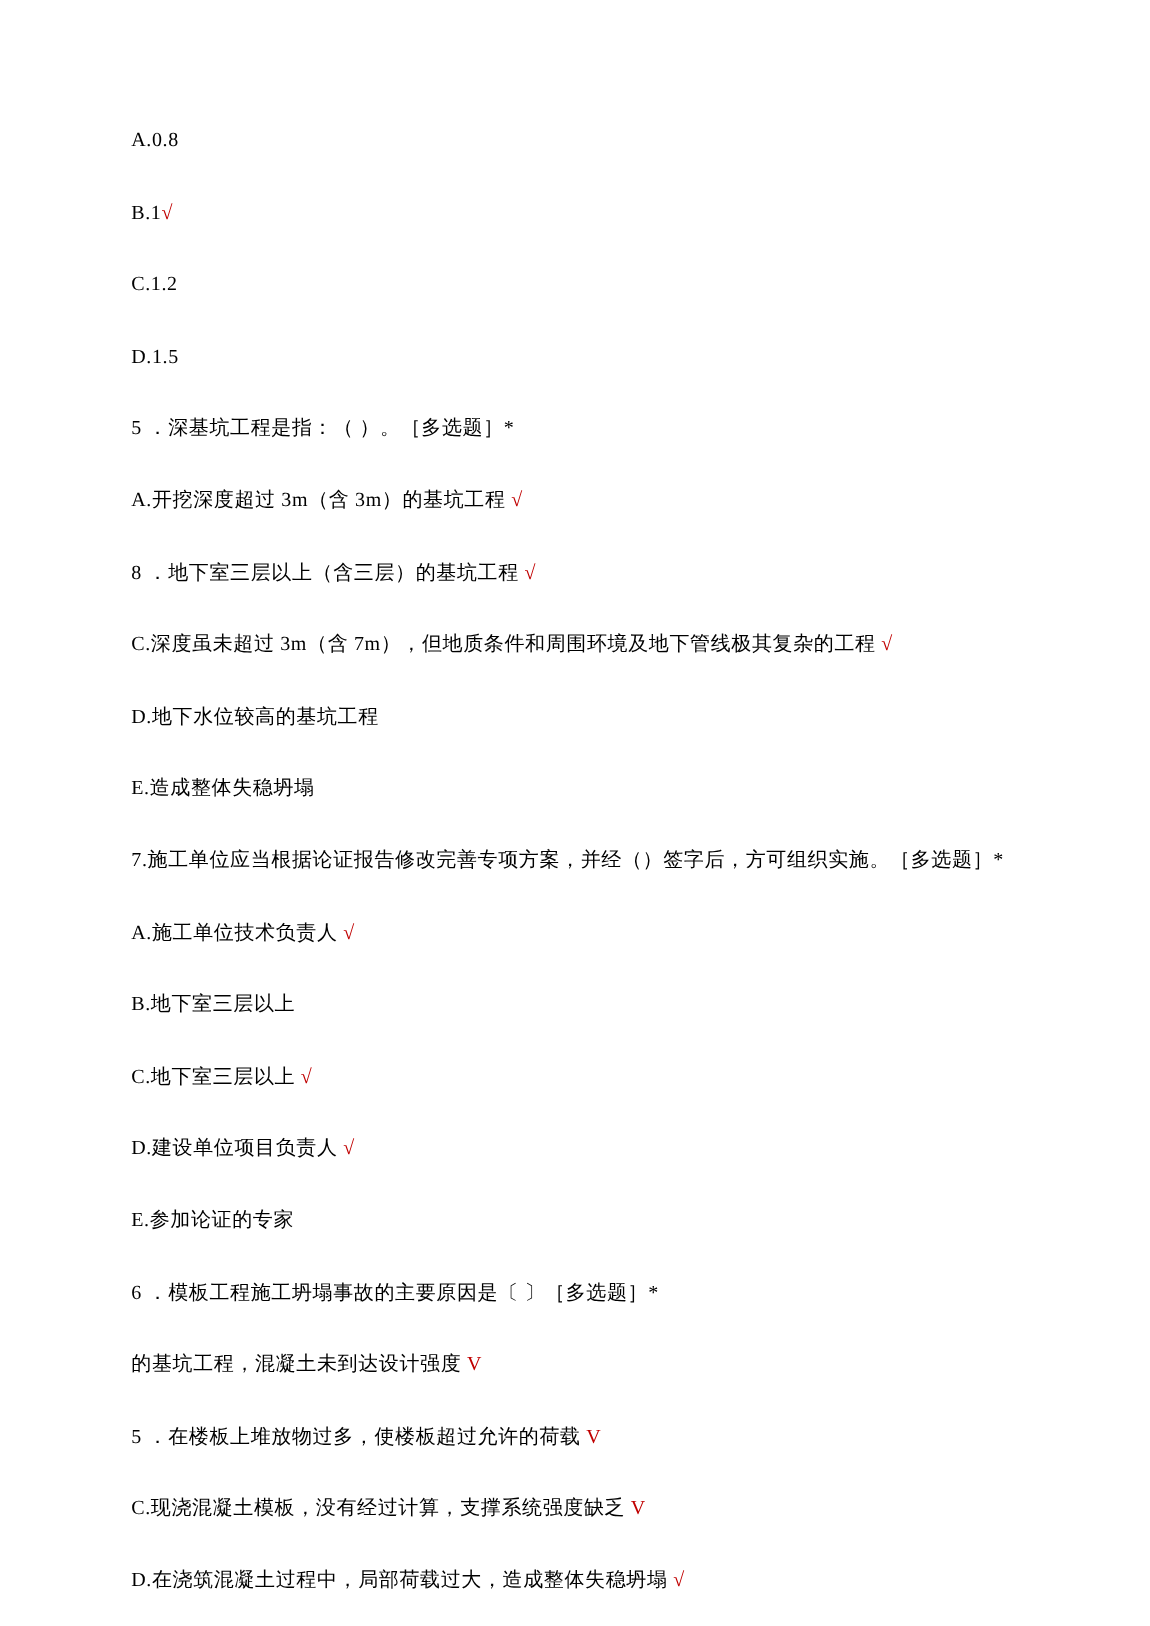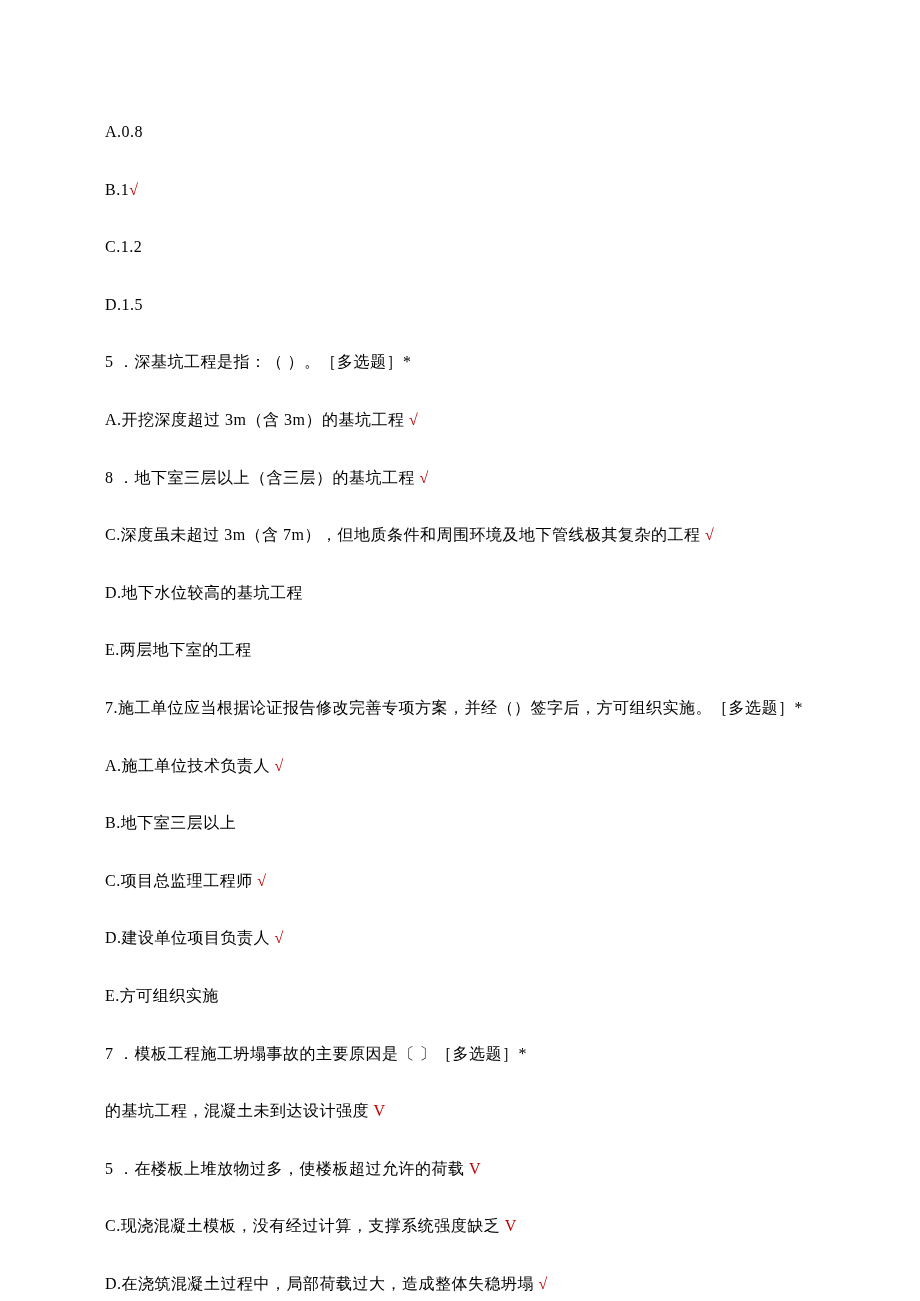--- a/index.html
+++ b/index.html
@@ -13,21 +13,20 @@
       font-size: 16px;
       color: #000000;
       line-height: 1.6;
       padding: 100px 105px 60px 105px;
       width: 920px;
       min-height: 1301px;
     }
     .line {
       margin-bottom: 32px;
       letter-spacing: 0.5px;
-      margin-top: 19px;
     }
     .correct {
       color: #c00000;
     }
   </style>
 </head>
 <body>
 
 <div class="line"><span>A.0.8</span></div>
 
@@ -40,35 +39,35 @@
 <div class="line"><span>5 ．深基坑工程是指：（ ）。［多选题］*</span></div>
 
 <div class="line"><span>A.开挖深度超过 3m（含 3m）的基坑工程 </span><span class="correct">√</span></div>
 
 <div class="line"><span>8 ．地下室三层以上（含三层）的基坑工程 </span><span class="correct">√</span></div>
 
 <div class="line"><span>C.深度虽未超过 3m（含 7m），但地质条件和周围环境及地下管线极其复杂的工程 </span><span class="correct">√</span></div>
 
 <div class="line"><span>D.地下水位较高的基坑工程</span></div>
 
-<div class="line"><span>E.两层地下室的工程</span></div>
+<div class="line"><span>E.造成整体失稳坍塌</span></div>
 
 <div class="line"><span>7.施工单位应当根据论证报告修改完善专项方案，并经（）签字后，方可组织实施。［多选题］*</span></div>
 
 <div class="line"><span>A.施工单位技术负责人 </span><span class="correct">√</span></div>
 
 <div class="line"><span>B.地下室三层以上</span></div>
 
-<div class="line"><span>C.项目总监理工程师 </span><span class="correct">√</span></div>
+<div class="line"><span>C.地下室三层以上 </span><span class="correct">√</span></div>
 
 <div class="line"><span>D.建设单位项目负责人 </span><span class="correct">√</span></div>
 
-<div class="line"><span>E.方可组织实施</span></div>
+<div class="line"><span>E.参加论证的专家</span></div>
 
-<div class="line"><span>7 ．模板工程施工坍塌事故的主要原因是〔 〕［多选题］*</span></div>
+<div class="line"><span>6 ．模板工程施工坍塌事故的主要原因是〔 〕［多选题］*</span></div>
 
 <div class="line"><span>的基坑工程，混凝土未到达设计强度 </span><span class="correct">V</span></div>
 
 <div class="line"><span>5 ．在楼板上堆放物过多，使楼板超过允许的荷载 </span><span class="correct">V</span></div>
 
 <div class="line"><span>C.现浇混凝土模板，没有经过计算，支撑系统强度缺乏 </span><span class="correct">V</span></div>
 
 <div class="line"><span>D.在浇筑混凝土过程中，局部荷载过大，造成整体失稳坍塌 </span><span class="correct">√</span></div>
 
 </body></html>

